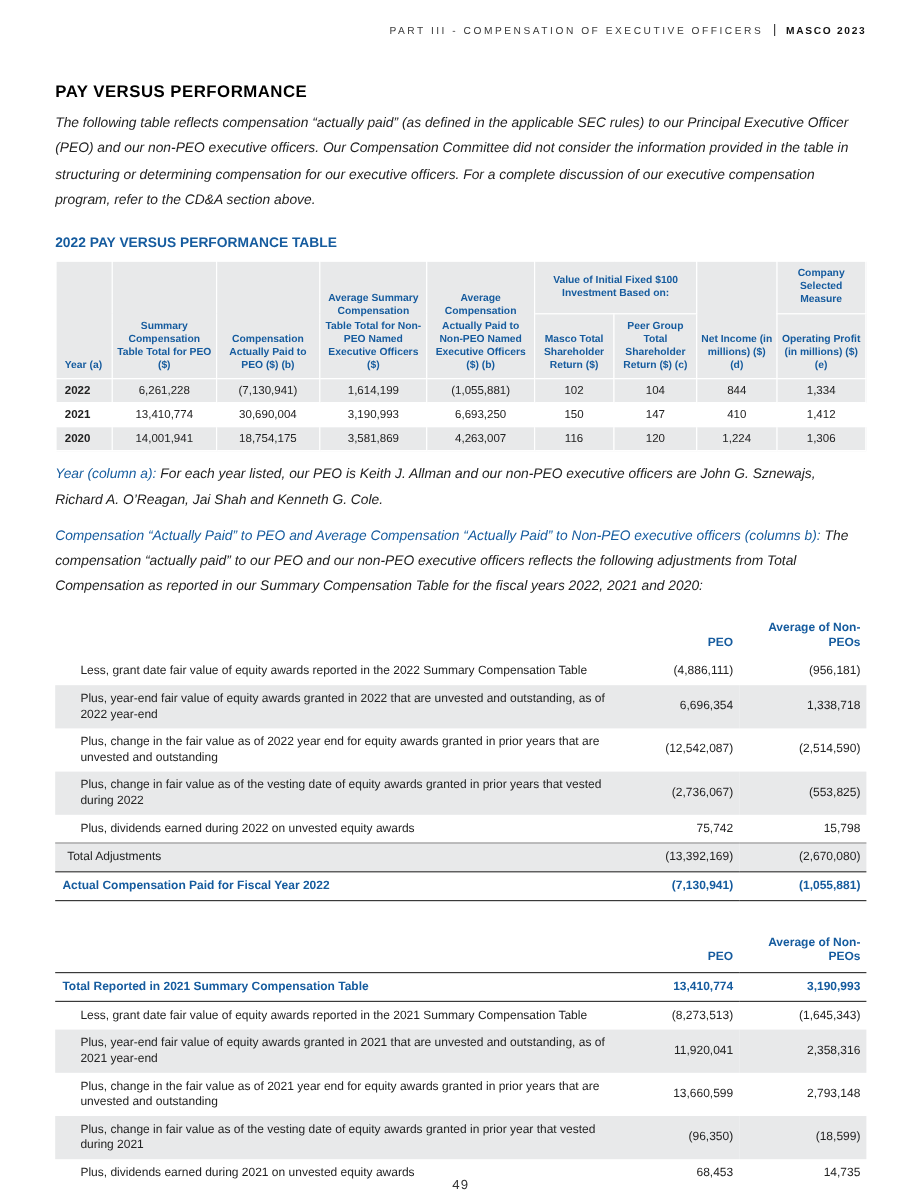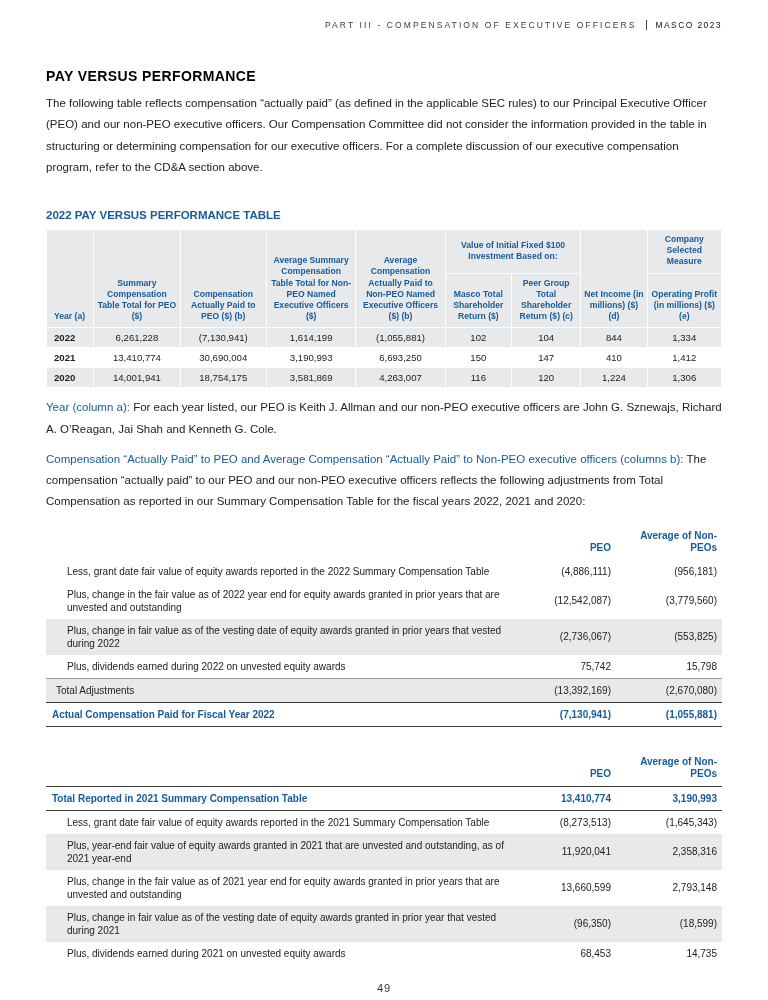--- a/index.html
+++ b/index.html
@@ -12,29 +12,29 @@
     overflow:hidden;
   }
   .page { padding:20px 46px 0 46px; position:relative; height:100%; }
 
   
   .topbar {
     display:flex; justify-content:flex-end; align-items:center;
     font-size:8.5px; color:#3a3a3a; letter-spacing:2.1px;
   }
   .topbar .brand {
-    font-weight:normal; color:#111; letter-spacing:1.4px;
+    font-weight:bold; color:#111; letter-spacing:1.4px;
     border-left:1.5px solid #444; padding-left:9px; margin-left:9px;
   }
 
   h1.title { color:#000000; font-size:14px; letter-spacing:.4px; margin-top:38px; }
-  p.body-text { font-size:11.5px; line-height:1.85; margin-top:9px; color:#222; }
+  p.body-text { font-size:11.5px; line-height:1.85; margin-top:9px; color:#222;font-style:italic; }
   .lead { color:#155b9e; }
 
-  h2.table-title { color:#155b9e; font-size:11.5px; margin-top:31px; }
+  h2.table-title { color:#155b9e; font-size:11.5px; margin-top:19px; }
 
   
   table.pvp { width:100%; border-collapse:collapse; table-layout:fixed; margin-top:8px; }
   .pvp th {
     background:#e8e9ea; color:#155b9e; font-weight:bold;
     font-size:8.6px; line-height:1.3; text-align:center; vertical-align:bottom;
     padding:4px 3px 5px; border:1px solid #fff;
   }
   .pvp th.group { vertical-align:middle; padding:1px 2px; }
   .pvp th.csm { vertical-align:top;margin-left:31px; }
@@ -177,24 +177,29 @@
         <th>PEO</th>
         <th>Average of Non-PEOs</th>
       </tr>
     </thead>
     <tbody>
       <tr class="detail">
         <td class="label">Less, grant date fair value of equity awards reported in the 2022 Summary Compensation Table</td>
         <td class="num">(4,886,111)</td>
         <td class="num">(956,181)</td>
       </tr>
+      <tr class="detail shaded">
+        <td class="label">Plus, year-end fair value of equity awards granted in 2022 that are unvested and outstanding, as of 2022 year-end</td>
+        <td class="num">6,696,354</td>
+        <td class="num">1,338,718</td>
+      </tr>
       <tr class="detail">
         <td class="label">Plus, change in the fair value as of 2022 year end for equity awards granted in prior years that are unvested and outstanding</td>
         <td class="num">(12,542,087)</td>
-        <td class="num">(3,779,560)</td>
+        <td class="num">(2,514,590)</td>
       </tr>
       <tr class="detail shaded">
         <td class="label">Plus, change in fair value as of the vesting date of equity awards granted in prior years that vested during 2022</td>
         <td class="num">(2,736,067)</td>
         <td class="num">(553,825)</td>
       </tr>
       <tr class="detail">
         <td class="label">Plus, dividends earned during 2022 on unvested equity awards</td>
         <td class="num">75,742</td>
         <td class="num">15,798</td>

